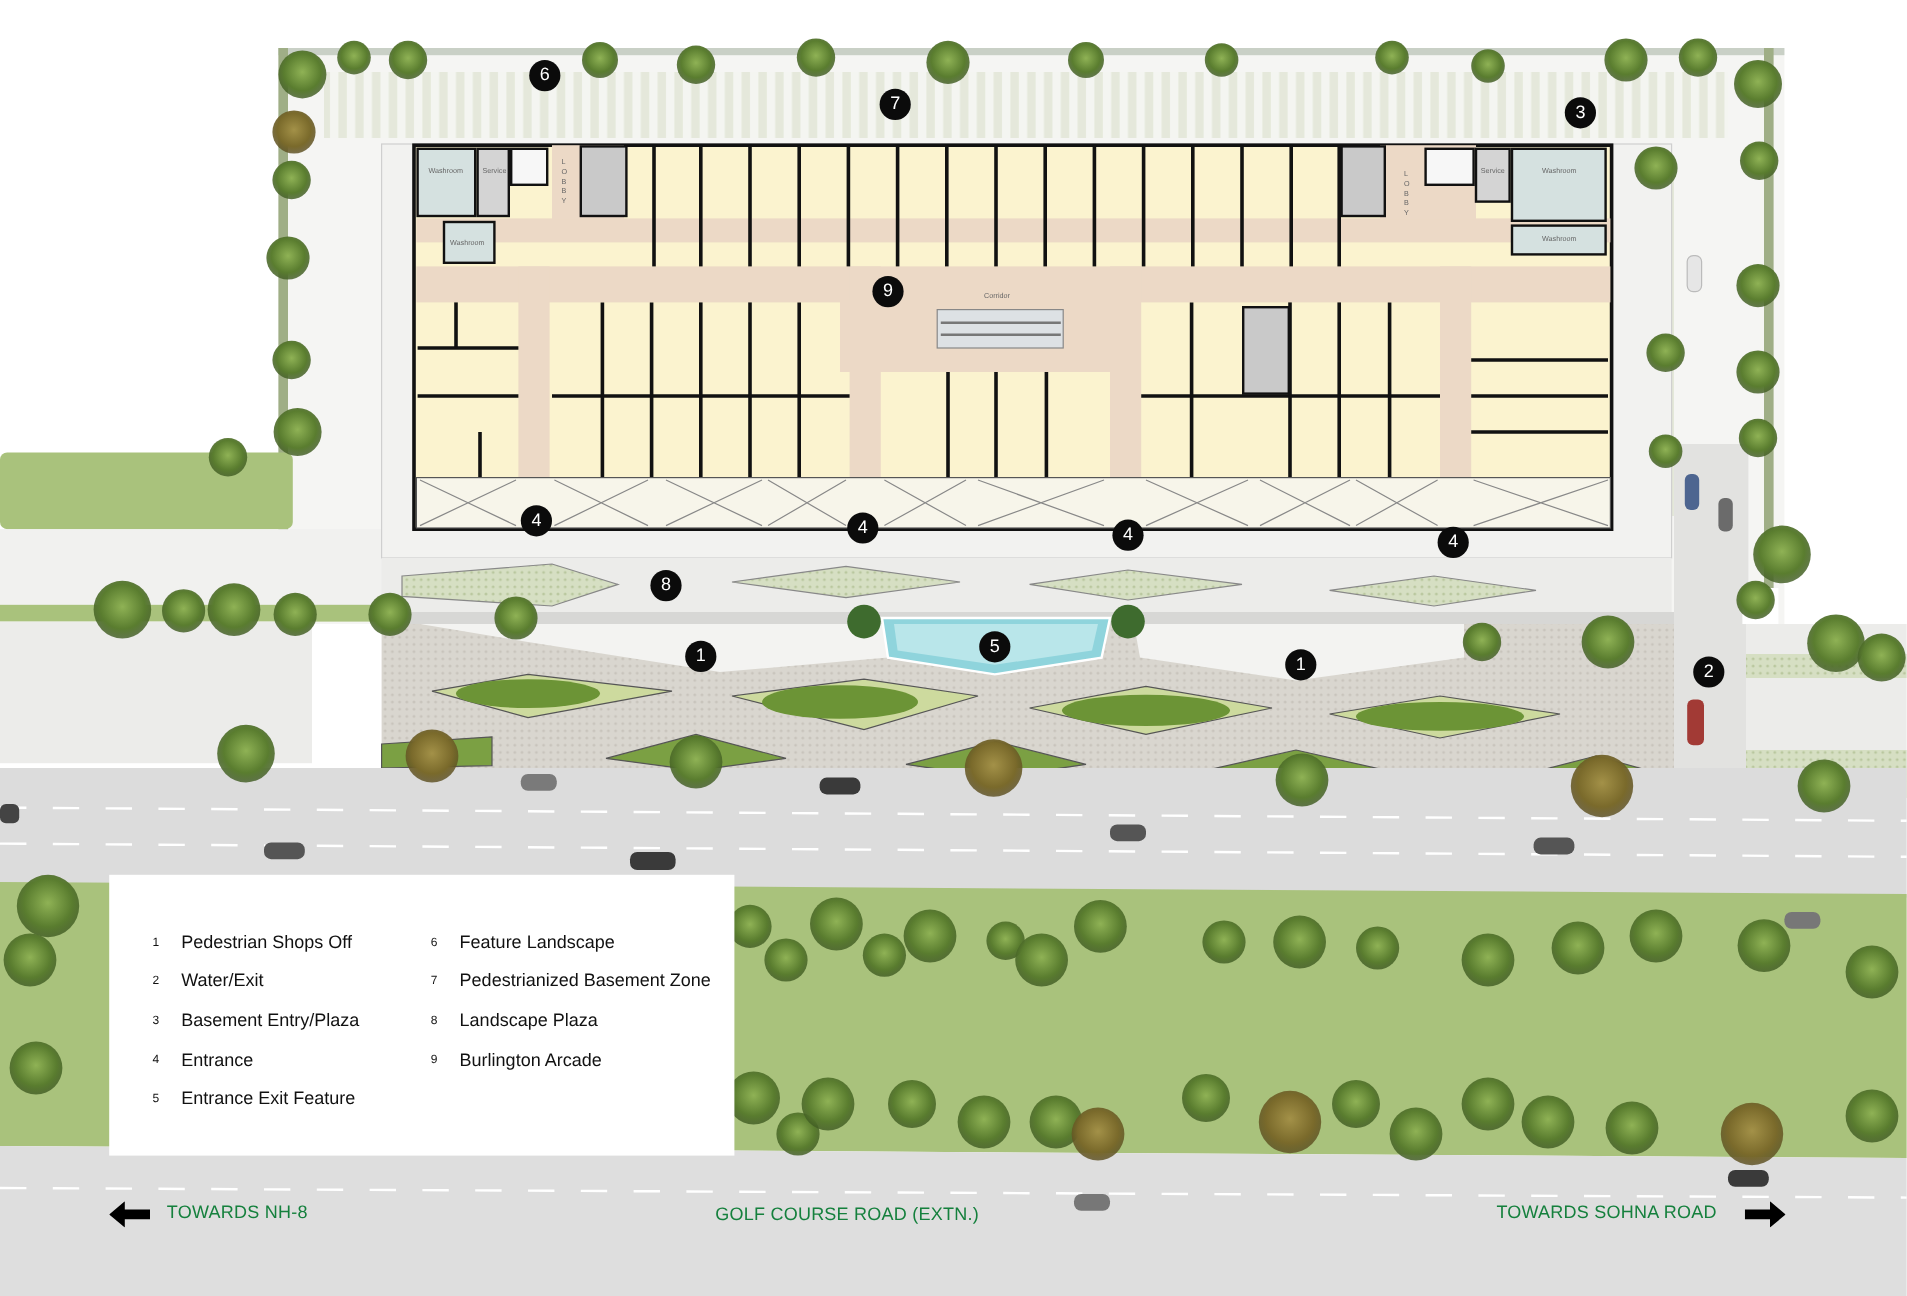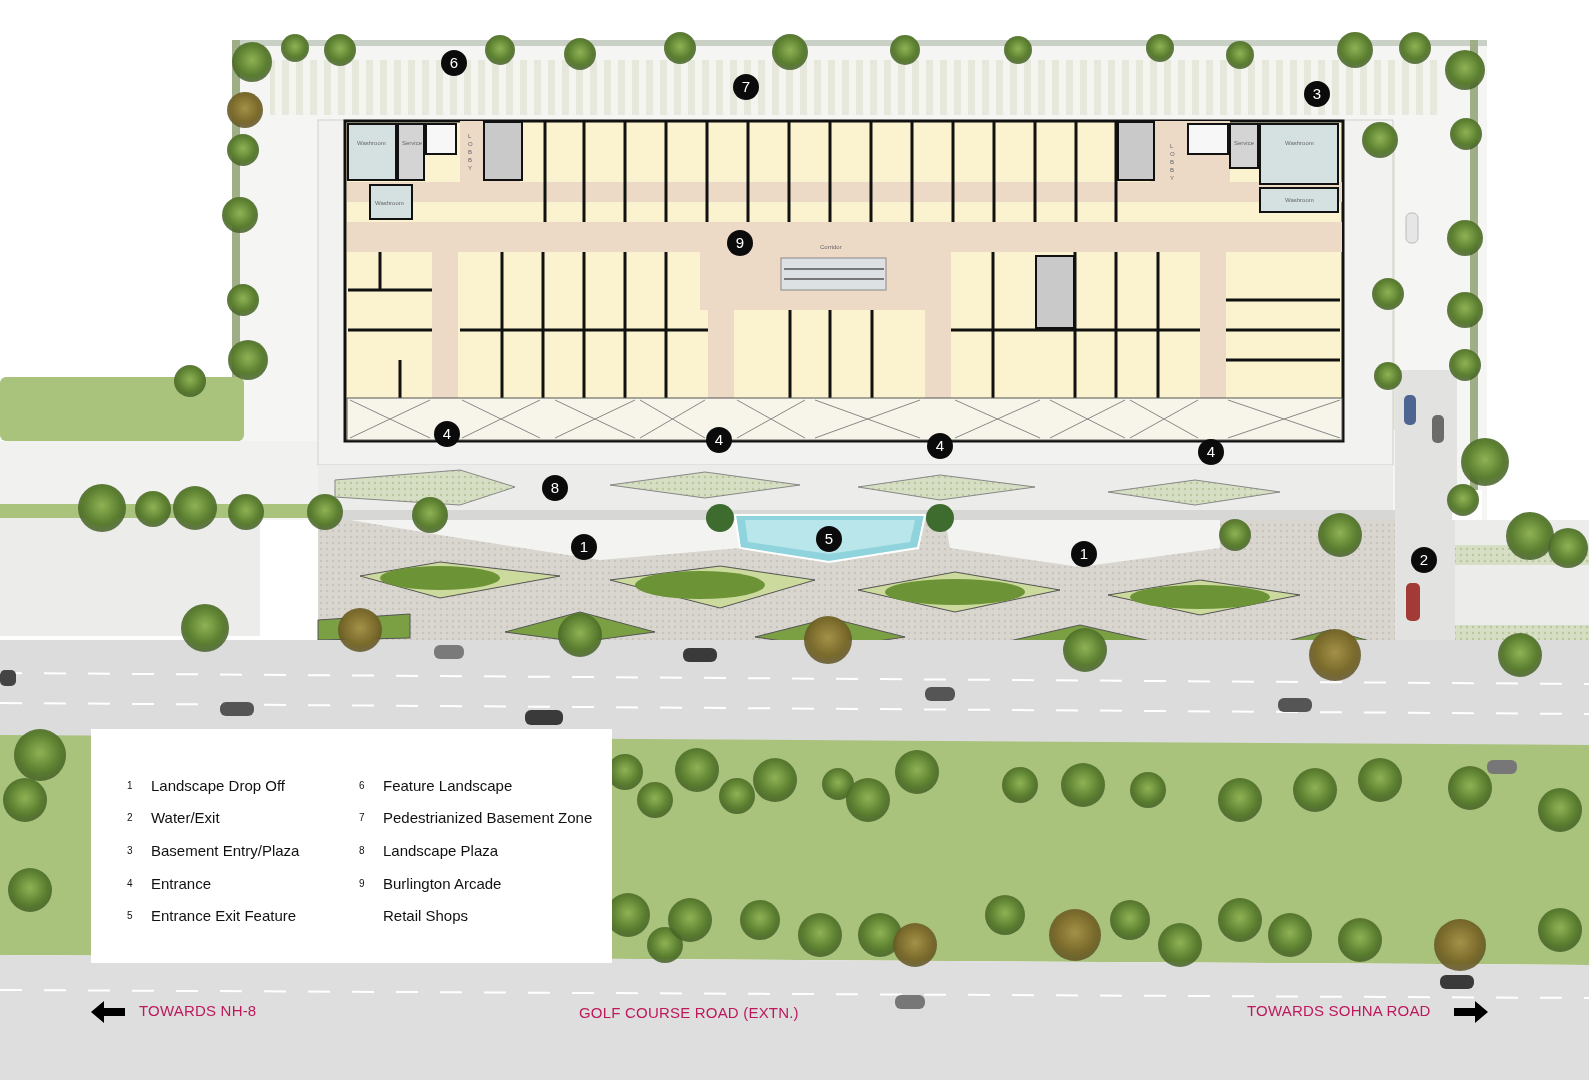--- a/index.html
+++ b/index.html
@@ -6,21 +6,21 @@
   body { width:1589px; height:1080px; position:relative; overflow:hidden; background:#ffffff; font-family:"Liberation Sans", sans-serif; }
   #plan { position:absolute; left:0; top:0; width:1589px; height:1080px; }
   .marker { position:absolute; width:26px; height:26px; border-radius:50%; background:#0b0b0b; color:#fff;
             font-family:"Liberation Sans", sans-serif; font-size:15px; line-height:26px; text-align:center; cursor:pointer; }
   .legend { position:absolute; left:91px; top:729px; width:521px; height:234px; background:#ffffff; }
   .legend-col { position:absolute; top:40px; }
   .legend-item { height:32.6px; display:flex; align-items:center; font-size:15px; color:#111; }
   .legend-num { width:32px; font-size:10px; text-indent:36px; display:inline-block; }
   .legend-col.c1 .legend-num { text-indent:0; padding-left:36px; width:24px; }
   .legend-col.c2 .legend-num { text-indent:0; padding-left:0; width:24px; }
-  .road-label { position:absolute; font-size:15px; color:#be185d; letter-spacing:0.2px; white-space:nowrap; }
+  .road-label { position:absolute; font-size:15px; color:#15803d; letter-spacing:0.2px; white-space:nowrap; }
   .arrow { position:absolute; width:34px; height:22px; }
   .room-label { position:absolute; font-size:6px; color:#666; }
 </style>
 </head>
 <body>
 
 <svg id="plan" viewBox="0 0 1589 1080" xmlns="http://www.w3.org/2000/svg">
   <defs>
     <pattern id="paver" width="6" height="6" patternUnits="userSpaceOnUse">
       <rect width="6" height="6" fill="#d9d6cf"></rect>
@@ -338,21 +338,21 @@
 <div class="marker" style="left:816px;top:526px;">5</div>
 <div class="marker" style="left:441px;top:50px;">6</div>
 <div class="marker" style="left:733px;top:74px;">7</div>
 <div class="marker" style="left:542px;top:475px;">8</div>
 <div class="marker" style="left:727px;top:230px;">9</div>
 
 <div class="legend">
   <div class="legend-col c1" style="left:0;">
     <div class="legend-item">
       <span class="legend-num">1</span>
-      <span>Landscape Drop Off</span>
+      <span>Pedestrian Shops Off</span>
     </div>
     <div class="legend-item">
       <span class="legend-num">2</span>
       <span>Water/Exit</span>
     </div>
     <div class="legend-item">
       <span class="legend-num">3</span>
       <span>Basement Entry/Plaza</span>
     </div>
     <div class="legend-item">
@@ -373,29 +373,25 @@
       <span class="legend-num">7</span>
       <span>Pedestrianized Basement Zone</span>
     </div>
     <div class="legend-item">
       <span class="legend-num">8</span>
       <span>Landscape Plaza</span>
     </div>
     <div class="legend-item">
       <span class="legend-num">9</span>
       <span>Burlington Arcade</span>
-    </div>
-    <div class="legend-item">
-      <span class="legend-num"></span>
-      <span>Retail Shops</span>
     </div>
   </div>
 </div>
 
 <svg class="arrow" style="left:91px;top:1001px;" viewBox="0 0 34 22">
   <path d="M0,11 L13,0 L13,7 L34,7 L34,15 L13,15 L13,22 Z" fill="#000"></path>
 </svg>
 <div class="road-label" style="left:139px;top:1002px;">TOWARDS NH-8</div>
-<div class="road-label" style="left:579px;top:1004px;">GOLF COURSE ROAD (EXTN.)</div>
+<div class="road-label" style="left:596px;top:1004px;">GOLF COURSE ROAD (EXTN.)</div>
 <div class="road-label" style="left:1247px;top:1002px;text-align:center;">TOWARDS SOHNA ROAD</div>
 <svg class="arrow" style="left:1454px;top:1001px;" viewBox="0 0 34 22">
   <path d="M34,11 L21,0 L21,7 L0,7 L0,15 L21,15 L21,22 Z" fill="#000"></path>
 </svg>
 
 </body></html>

